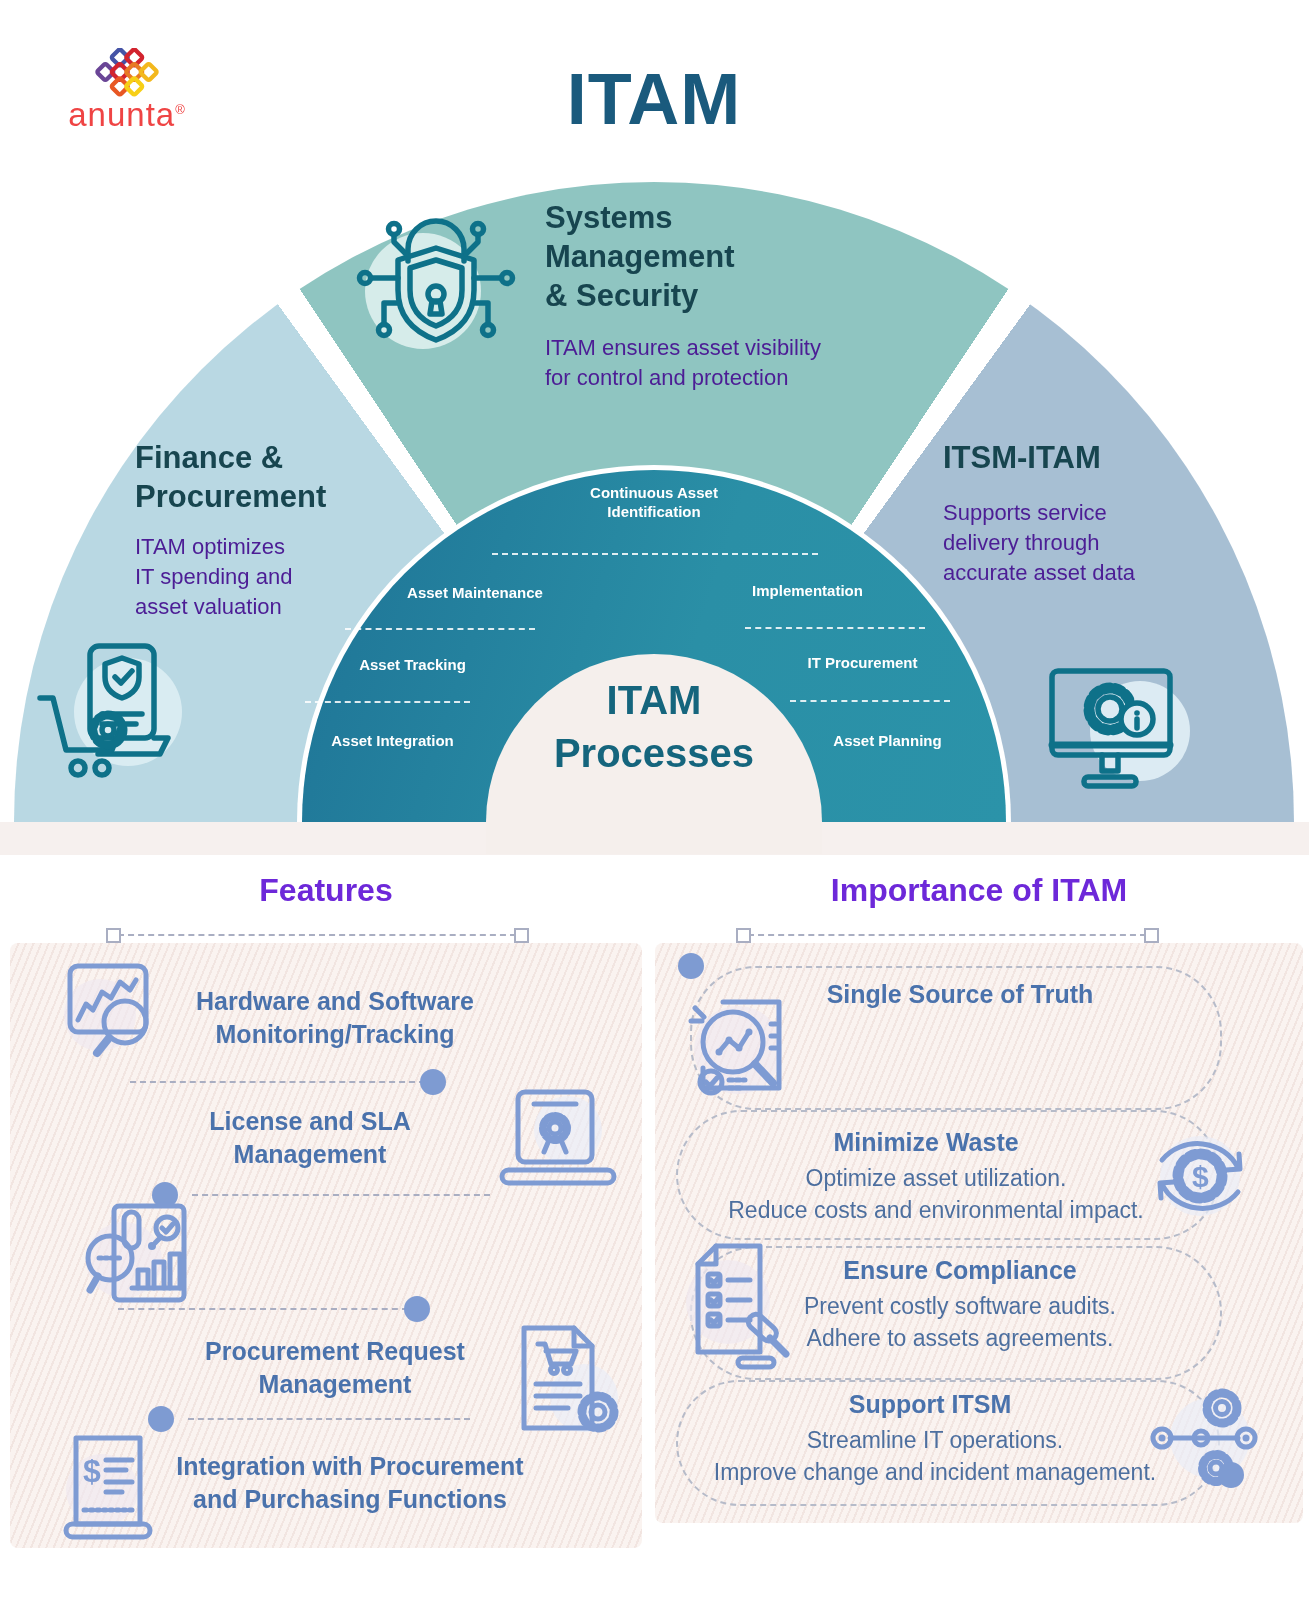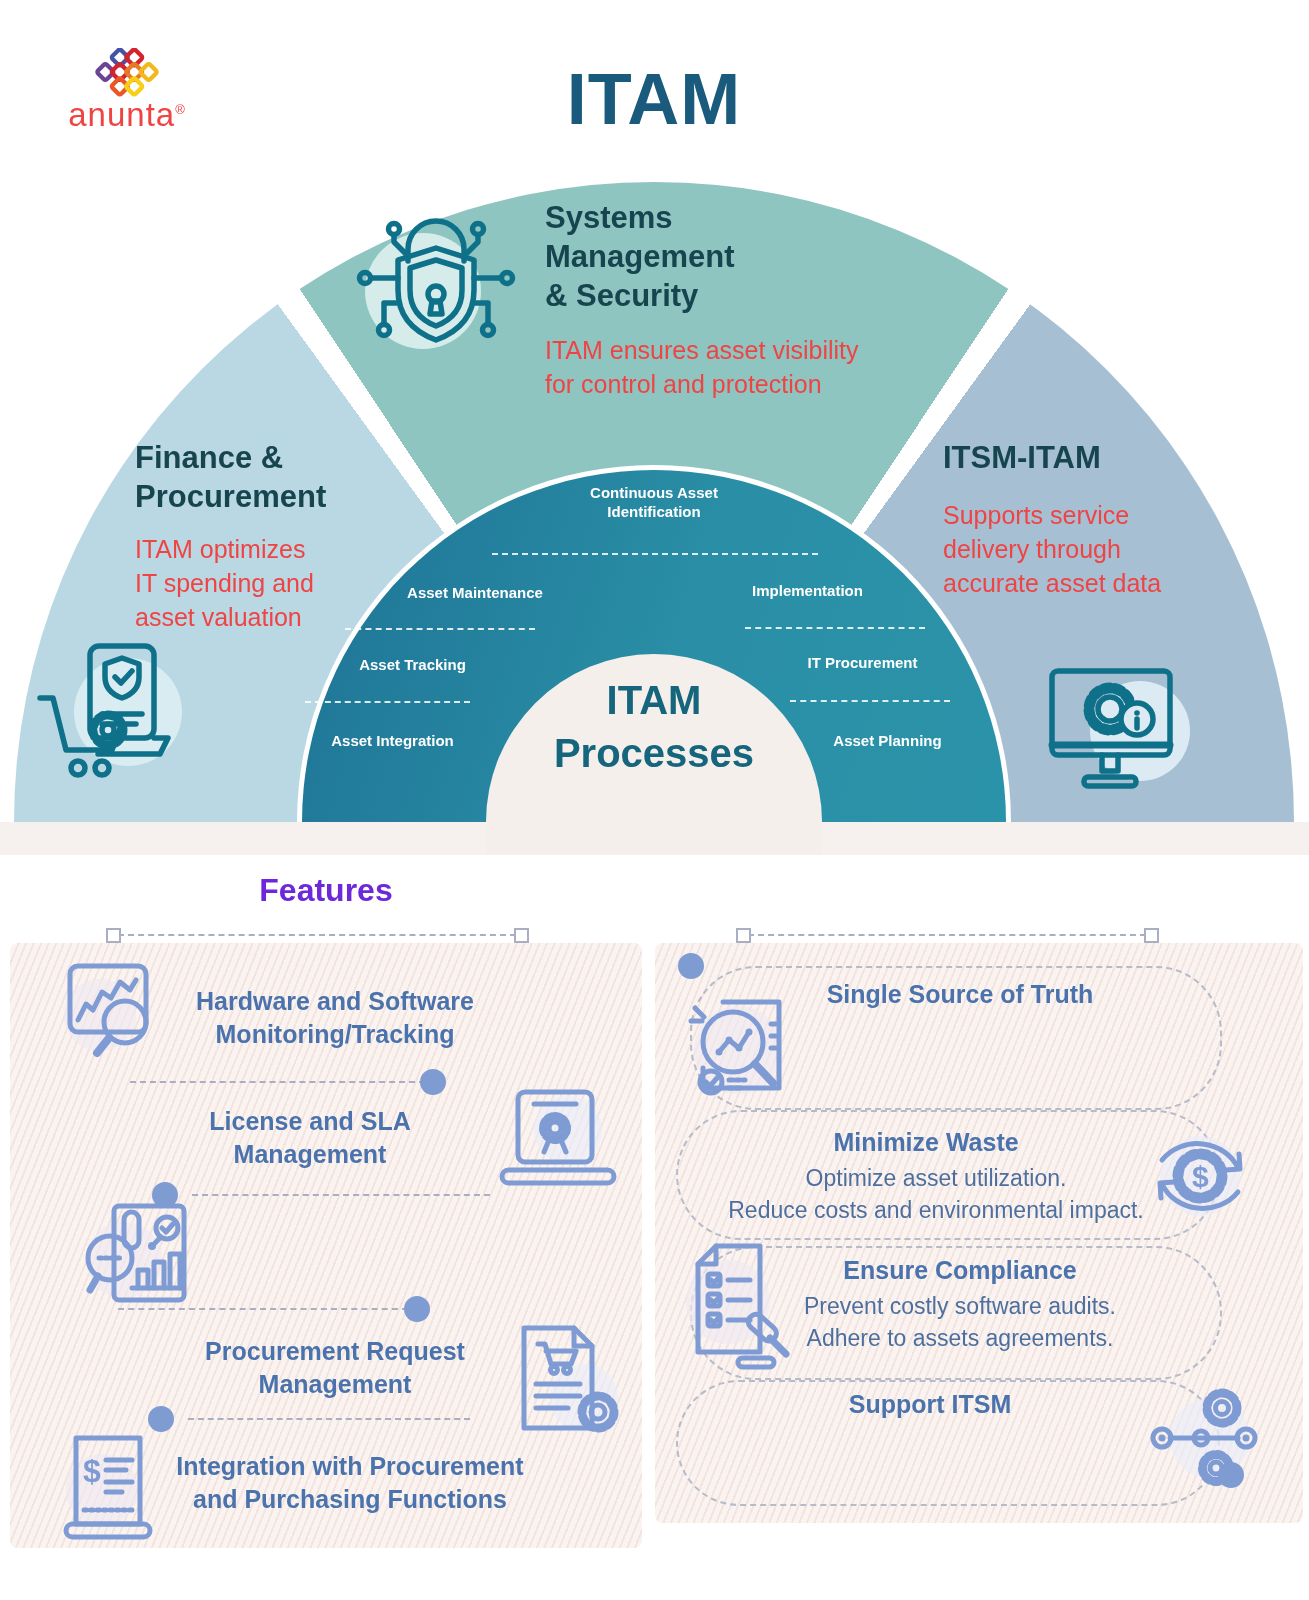--- a/index.html
+++ b/index.html
@@ -19,21 +19,21 @@
        #b9d8e3 0deg 54deg, #ffffff 54deg 56.4deg,
        #8fc5c1 56.4deg 123.6deg, #ffffff 123.6deg 126deg,
        #a7bfd3 126deg 180deg, rgba(0,0,0,0) 180deg 360deg);}
   .inner-arc{left:297px;top:465px;width:714px;height:357px;box-sizing:border-box;
      border:5px solid #fff;border-bottom:none;border-radius:360px 360px 0 0;
      background:linear-gradient(108deg,#1e7396 0%,#2a8fa6 55%,#2b93a9 100%);}
   .center-disc{left:486px;top:654px;width:336px;height:200px;border-radius:168px 168px 0 0;
      background:#f5efec;}
   .base-strip{left:0;top:822px;width:1309px;height:33px;background:#f6f0ee;}
   .seg-heading{font-weight:bold;font-size:31px;color:#17454f;line-height:1.26;}
-  .seg-desc{font-size:25px;color:#ef4444;line-height:1.36;}
+  .seg-desc{font-size:22px;color:#4c1d95;line-height:1.36;}
   .proc-label{color:#ffffff;font-weight:bold;font-size:15px;text-align:center;line-height:1.25;}
   .proc-divider{border-top:2px dashed rgba(255,255,255,.85);height:0;}
   .center-label{width:336px;text-align:center;font-size:40px;font-weight:bold;color:#15657d;line-height:1.32;}
   
   .b-heading{font-size:32px;font-weight:bold;color:#6d28d9;text-align:center;}
   .card{background-color:#faf3f0;border-radius:8px;
         background-image:repeating-linear-gradient(112deg,rgba(228,206,200,.38) 0 2px,rgba(0,0,0,0) 2px 7px);}
   .item-title{font-size:25px;font-weight:bold;color:#4a72ac;text-align:center;line-height:1.3;}
   .item-body{font-size:23px;color:#4d6f9f;text-align:center;line-height:1.4;}
   .dot{width:26px;height:26px;border-radius:50%;background:#7e9bd2;}
@@ -233,20 +233,21 @@
       <path d="M18 6 H82 V92 H18 Z"></path>
       <text x="25" y="50" font-size="32" font-weight="bold" fill="#7e9bd3" stroke="none" font-family="'Liberation Sans',sans-serif">$</text>
       <path d="M48 28 H74 M48 38 H68 M48 50 H74 M48 60 H64"></path>
       <line x1="26" y1="78" x2="74" y2="78" stroke-dasharray="2.5 4"></line>
       <rect x="8" y="92" width="84" height="13" rx="6.5"></rect>
     </svg>
   </div>
   <div class="abs item-title pre" style="left:160px;top:1450px;width:380px;">Integration with Procurement
 and Purchasing Functions</div>
 
+  <div class="abs b-heading" style="left:655px;top:872px;width:648px;">Importance of ITAM</div>
   <div class="abs card" style="left:655px;top:943px;width:648px;height:580px;"></div>
   <div class="abs dash-line" style="left:748px;top:934px;width:398px;"></div>
   <div class="abs sq" style="left:736px;top:928px;"></div>
   <div class="abs sq" style="left:1144px;top:928px;"></div>
 
   <div class="abs dashed-rect" style="left:690px;top:966px;width:528px;height:140px;"></div>
   <div class="abs dot" style="left:678px;top:953px;"></div>
   <div class="abs" style="left:683px;top:990px;">
     <svg width="120" height="120" viewBox="0 0 120 120" fill="none" stroke="#7e9bd3" stroke-width="5" stroke-linecap="round" stroke-linejoin="round">
       <circle cx="55" cy="60" r="44" fill="#efe8ef" stroke="none" opacity="0.7"></circle>
@@ -304,20 +305,22 @@
       <line x1="90" y1="98" x2="106" y2="114" stroke-width="7"></line>
       <rect x="58" y="118" width="36" height="9" rx="4.5"></rect>
     </svg>
   </div>
   <div class="abs item-title" style="left:740px;top:1254px;width:440px;">Ensure Compliance</div>
   <div class="abs item-body pre" style="left:740px;top:1290px;width:440px;">Prevent costly software audits.
 Adhere to assets agreements.</div>
 
   <div class="abs dashed-rect" style="left:676px;top:1380px;width:540px;height:122px;"></div>
   <div class="abs item-title" style="left:710px;top:1388px;width:440px;text-align:center;">Support ITSM</div>
+  <div class="abs item-body pre" style="left:700px;top:1424px;width:470px;">Streamline IT operations.
+Improve change and incident management.</div>
   <div class="abs" style="left:1148px;top:1382px;">
     <svg width="112" height="112" viewBox="0 0 112 112" fill="none" stroke="#7e9bd3" stroke-width="5" stroke-linecap="round" stroke-linejoin="round">
       <circle cx="62" cy="56" r="40" fill="#e9ecf6" stroke="none" opacity="0.7"></circle>
       <circle cx="74" cy="26" r="15" stroke-width="9" stroke-dasharray="5.5 4.4"></circle>
         <circle cx="74" cy="26" r="6.5"></circle>
       <circle cx="68" cy="86" r="13.5" stroke-width="9" stroke-dasharray="5 4.2"></circle>
         <circle cx="68" cy="86" r="6"></circle>
       <line x1="22" y1="56" x2="90" y2="56"></line>
       <circle cx="14" cy="56" r="9"></circle>
         <circle cx="14" cy="56" r="3.5" fill="#7e9bd3" stroke="none"></circle>

